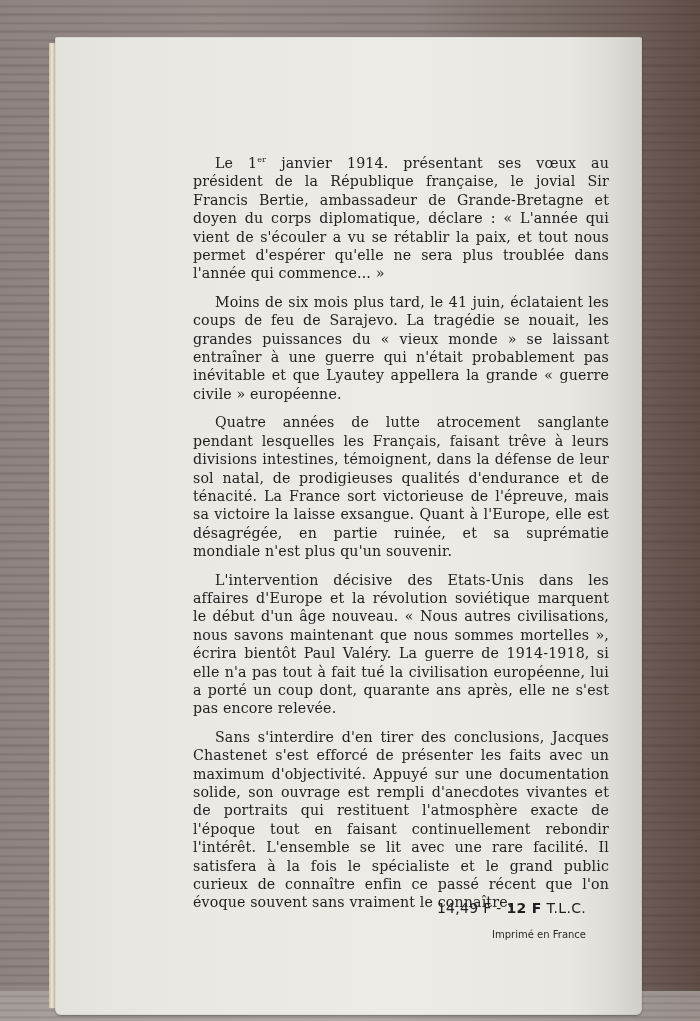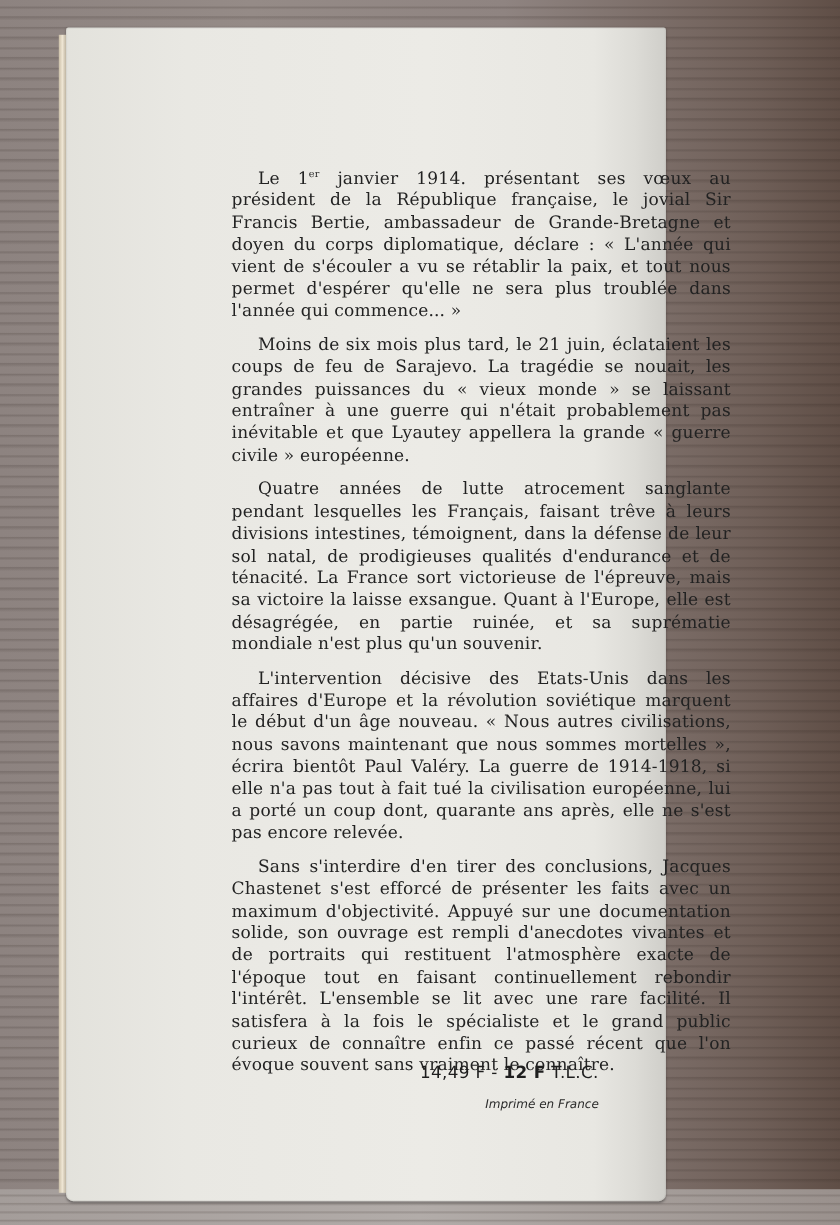--- a/index.html
+++ b/index.html
@@ -29,22 +29,22 @@
         repeating-linear-gradient(180deg,
           rgba(255,255,255,0.0) 0px,
           rgba(255,255,255,0.0) 4px,
           rgba(80,70,65,0.25) 5px,
           rgba(255,255,255,0.0) 7px),
         linear-gradient(90deg, #a49d9a, #b2aca9 50%, #9a918d);
     }
     .book {
       position: absolute;
       left: 55px;
-      top: 23px;
-      width: 500px;
+      top: 37px;
+      width: 587px;
       height: 978px;
       background: linear-gradient(90deg, #e3e2dc 0%, #e9e8e3 20%, #ecebe6 60%, #e8e7e2 88%, #dcdbd6 95%, #cfcec9 100%);
       border-radius: 2px 2px 6px 6px;
       box-shadow: 0 1px 2px rgba(0,0,0,0.35), inset 0 0 0 1px rgba(0,0,0,0.05);
     }
     .book-edge-left {
       position: absolute;
       left: -6px;
       top: 6px;
       width: 6px;
@@ -83,38 +83,37 @@
       white-space: nowrap;
     }
     .price-line .bold {
       font-weight: bold;
     }
     .printed-line {
       position: absolute;
       right: 56px;
       top: 892px;
       font-family: "DejaVu Sans", "Liberation Sans", sans-serif;
-      font-style: italic;
       font-size: 10px;
       color: #2a2a2a;
       white-space: nowrap;
     }
   </style>
 </head>
 <body>
 
 <div class="table-wood-bottom"></div>
 
 <div class="book">
   <div class="book-edge-left"></div>
 
   <div class="text-column">
     <p class="paragraph"><span>Le 1</span><sup>er</sup><span> janvier 1914. présentant ses vœux au président de la République française, le jovial Sir Francis Bertie, ambassadeur de Grande-Bretagne et doyen du corps diplomatique, déclare : « L'année qui vient de s'écouler a vu se rétablir la paix, et tout nous permet d'espérer qu'elle ne sera plus troublée dans l'année qui commence... »</span></p>
 
-    <p class="paragraph">Moins de six mois plus tard, le 21 juin, éclataient les coups de feu de Sarajevo. La tragédie se nouait, les grandes puissances du « vieux monde » se laissant entraîner à une guerre qui n'était probablement pas inévitable et que Lyautey appellera la grande « guerre civile » européenne.</p>
+    <p class="paragraph">Moins de six mois plus tard, le 41 juin, éclataient les coups de feu de Sarajevo. La tragédie se nouait, les grandes puissances du « vieux monde » se laissant entraîner à une guerre qui n'était probablement pas inévitable et que Lyautey appellera la grande « guerre civile » européenne.</p>
 
     <p class="paragraph">Quatre années de lutte atrocement sanglante pendant lesquelles les Français, faisant trêve à leurs divisions intestines, témoignent, dans la défense de leur sol natal, de prodigieuses qualités d'endurance et de ténacité. La France sort victorieuse de l'épreuve, mais sa victoire la laisse exsangue. Quant à l'Europe, elle est désagrégée, en partie ruinée, et sa suprématie mondiale n'est plus qu'un souvenir.</p>
 
     <p class="paragraph">L'intervention décisive des Etats-Unis dans les affaires d'Europe et la révolution soviétique marquent le début d'un âge nouveau. « Nous autres civilisations, nous savons maintenant que nous sommes mortelles », écrira bientôt Paul Valéry. La guerre de 1914-1918, si elle n'a pas tout à fait tué la civilisation européenne, lui a porté un coup dont, quarante ans après, elle ne s'est pas encore relevée.</p>
 
     <p class="paragraph">Sans s'interdire d'en tirer des conclusions, Jacques Chastenet s'est efforcé de présenter les faits avec un maximum d'objectivité. Appuyé sur une documentation solide, son ouvrage est rempli d'anecdotes vivantes et de portraits qui restituent l'atmosphère exacte de l'époque tout en faisant continuellement rebondir l'intérêt. L'ensemble se lit avec une rare facilité. Il satisfera à la fois le spécialiste et le grand public curieux de connaître enfin ce passé récent que l'on évoque souvent sans vraiment le connaître.</p>
   </div>
 
   <div class="price-line"><span>14,49 F</span> <span>-</span> <span class="bold">12 F</span> <span>T.L.C.</span></div>
 

